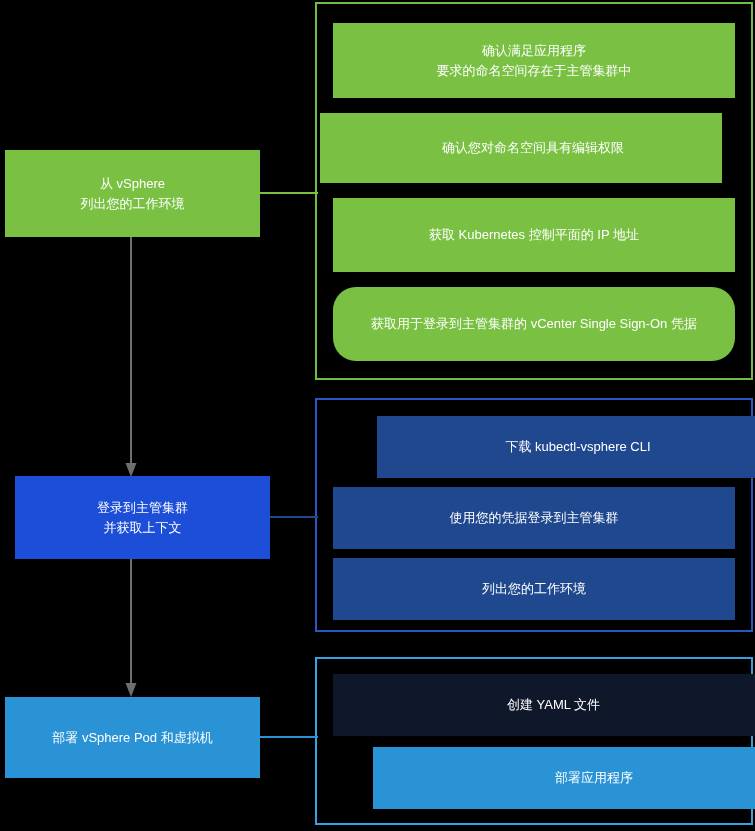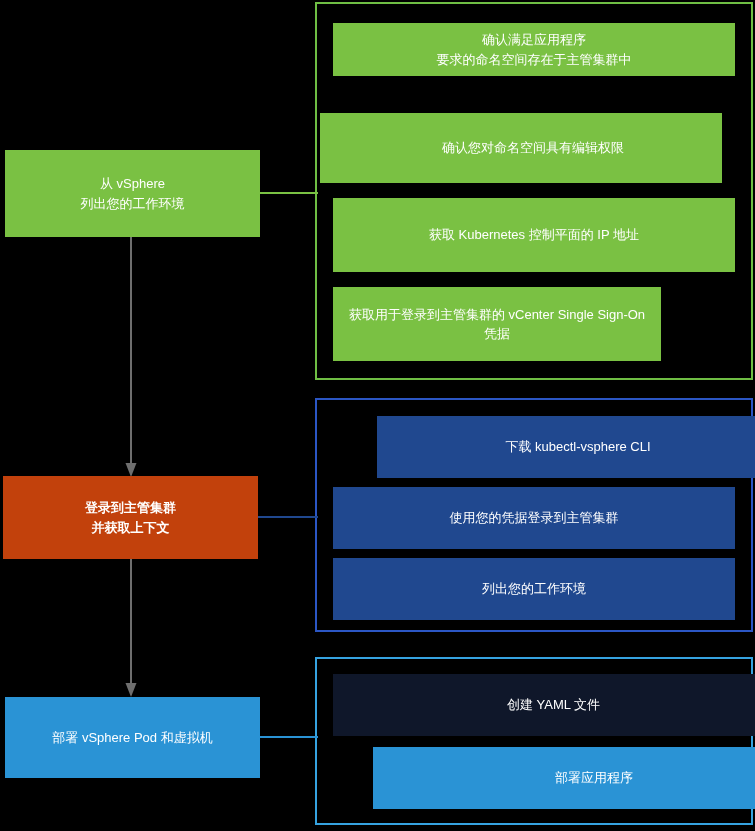--- a/index.html
+++ b/index.html
@@ -69,41 +69,41 @@
 
 <div id="diagram">
 
   <div class="group-frame" style="left:315px; top:2px; width:438px; height:378px; border-color:#6fbe44;"></div>
 
   <div class="hconn" style="left:258px; top:192px; width:60px; background:#7ac143;"></div>
 
   <div class="stage-box" style="left:5px; top:150px; width:255px; height:87px; background:#7ac143;">从 vSphere
 列出您的工作环境</div>
 
-  <div class="task-box" style="left:333px; top:23px; width:402px; height:53px; background:#7ac143;">确认满足应用程序
+  <div class="task-box" style="left:333px; top:23px; width:402px; height:75px; background:#7ac143;">确认满足应用程序
 要求的命名空间存在于主管集群中</div>
 
   <div class="task-box" style="left:320px; top:113px; width:402px; height:70px; background:#7ac143;padding-left:38px;">确认您对命名空间具有编辑权限</div>
 
   <div class="task-box" style="left:333px; top:198px; width:402px; height:74px; background:#7ac143;">获取 Kubernetes 控制平面的 IP 地址</div>
 
-  <div class="task-box" style="left:333px; top:287px; width:328px; height:74px; background:#7ac143;">获取用于登录到主管集群的 vCenter Single Sign-On 凭据</div>
+  <div class="task-box" style="left:333px; top:287px; width:402px; height:74px; background:#7ac143;border-radius:23px;">获取用于登录到主管集群的 vCenter Single Sign-On 凭据</div>
 
   <div class="arrow-wrap" style="left:124px; top:237px; width:14px; height:242px;">
     <svg width="14" height="242" viewBox="0 0 14 242" aria-hidden="true">
       <line x1="7" y1="0" x2="7" y2="228" stroke="#6e6e6e" stroke-width="2"></line>
       <polygon points="7,240 1.5,226 12.5,226" fill="#6e6e6e"></polygon>
     </svg>
   </div>
 
   <div class="group-frame" style="left:315px; top:398px; width:438px; height:234px; border-color:#2b56c4;"></div>
 
   <div class="hconn" style="left:258px; top:516px; width:60px; background:#20488f;"></div>
 
-  <div class="stage-box" style="left:3px; top:476px; width:255px; height:83px; background:#c2410c;font-weight:bold;">登录到主管集群
+  <div class="stage-box" style="left:15px; top:476px; width:255px; height:83px; background:#1d4ed8;">登录到主管集群
 并获取上下文</div>
 
   <div class="task-box" style="left:333px; top:416px; width:402px; height:62px; background:#20488f;margin-left:44px;">下载 kubectl-vsphere CLI</div>
 
   <div class="task-box" style="left:333px; top:487px; width:402px; height:62px; background:#20488f;">使用您的凭据登录到主管集群</div>
 
   <div class="task-box" style="left:333px; top:558px; width:402px; height:62px; background:#20488f;">列出您的工作环境</div>
 
   <div class="arrow-wrap" style="left:124px; top:559px; width:14px; height:140px;">
     <svg width="14" height="140" viewBox="0 0 14 140" aria-hidden="true">

